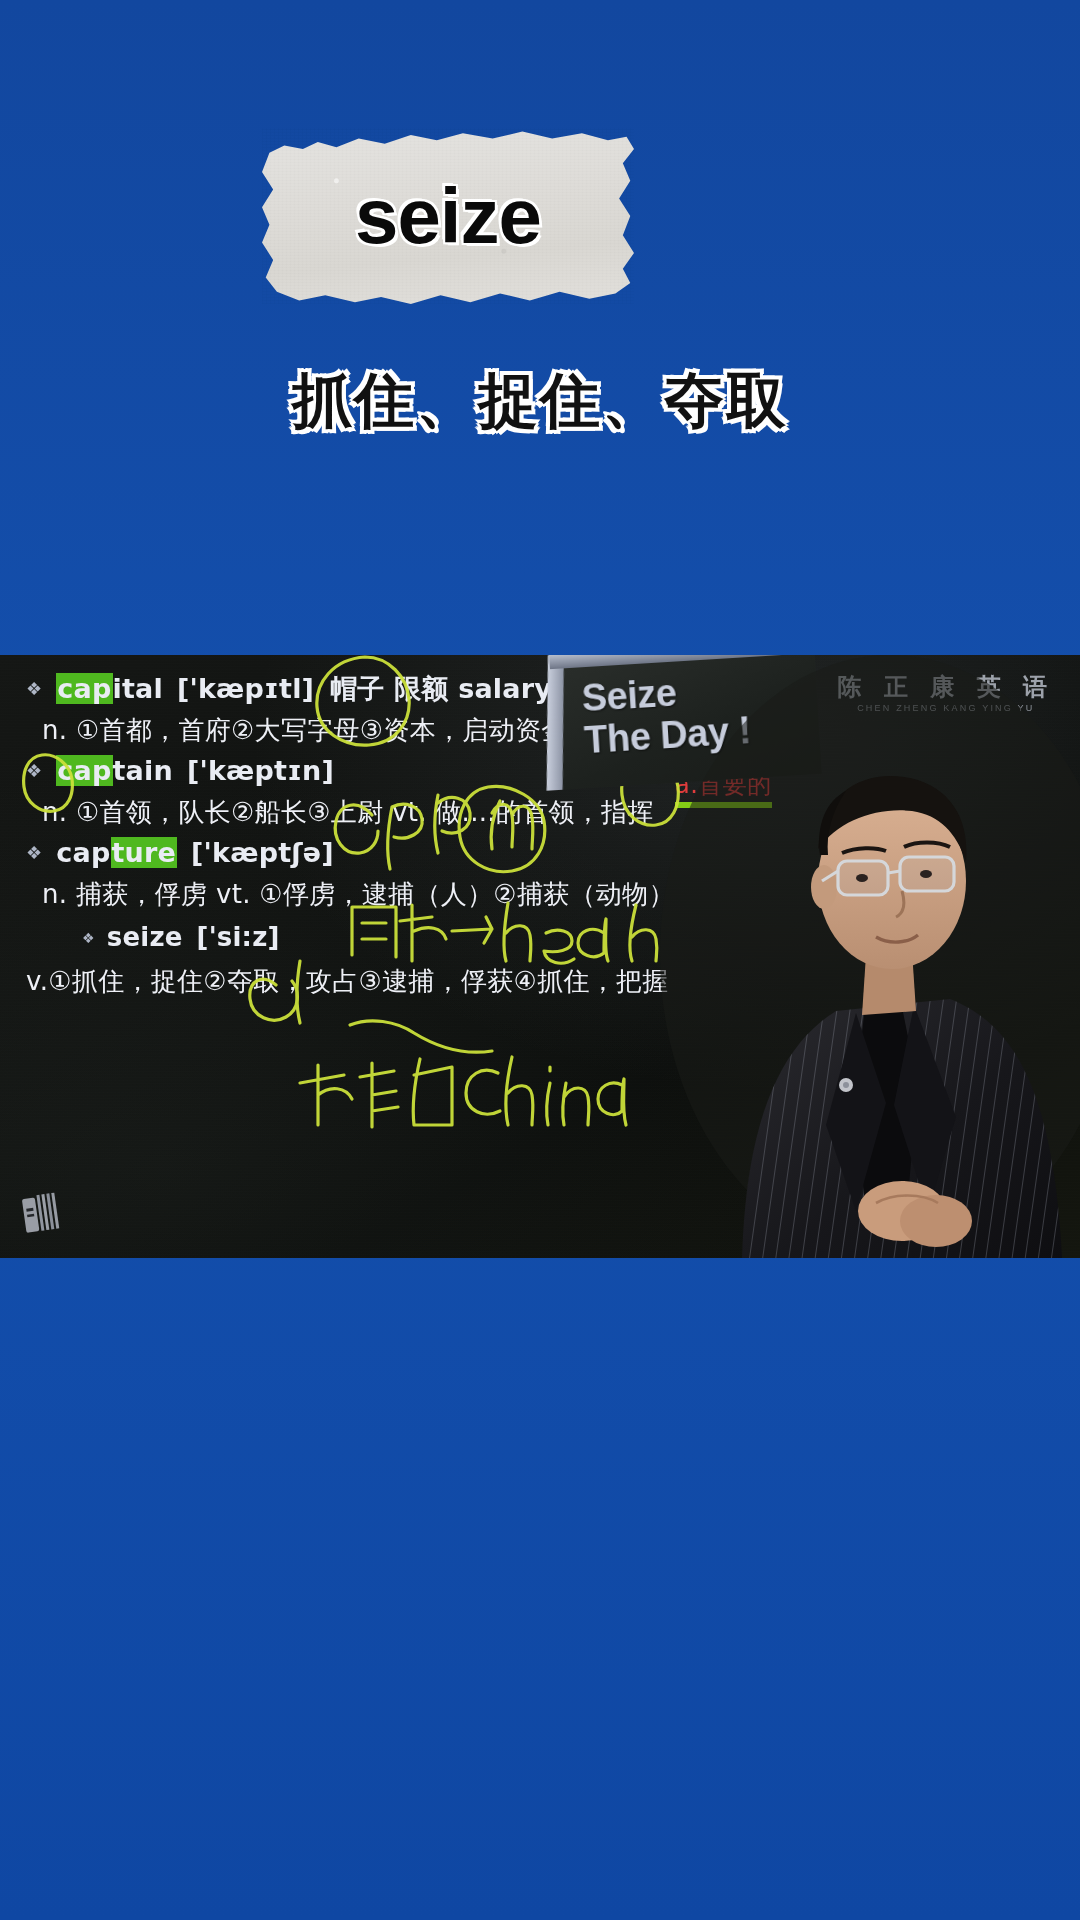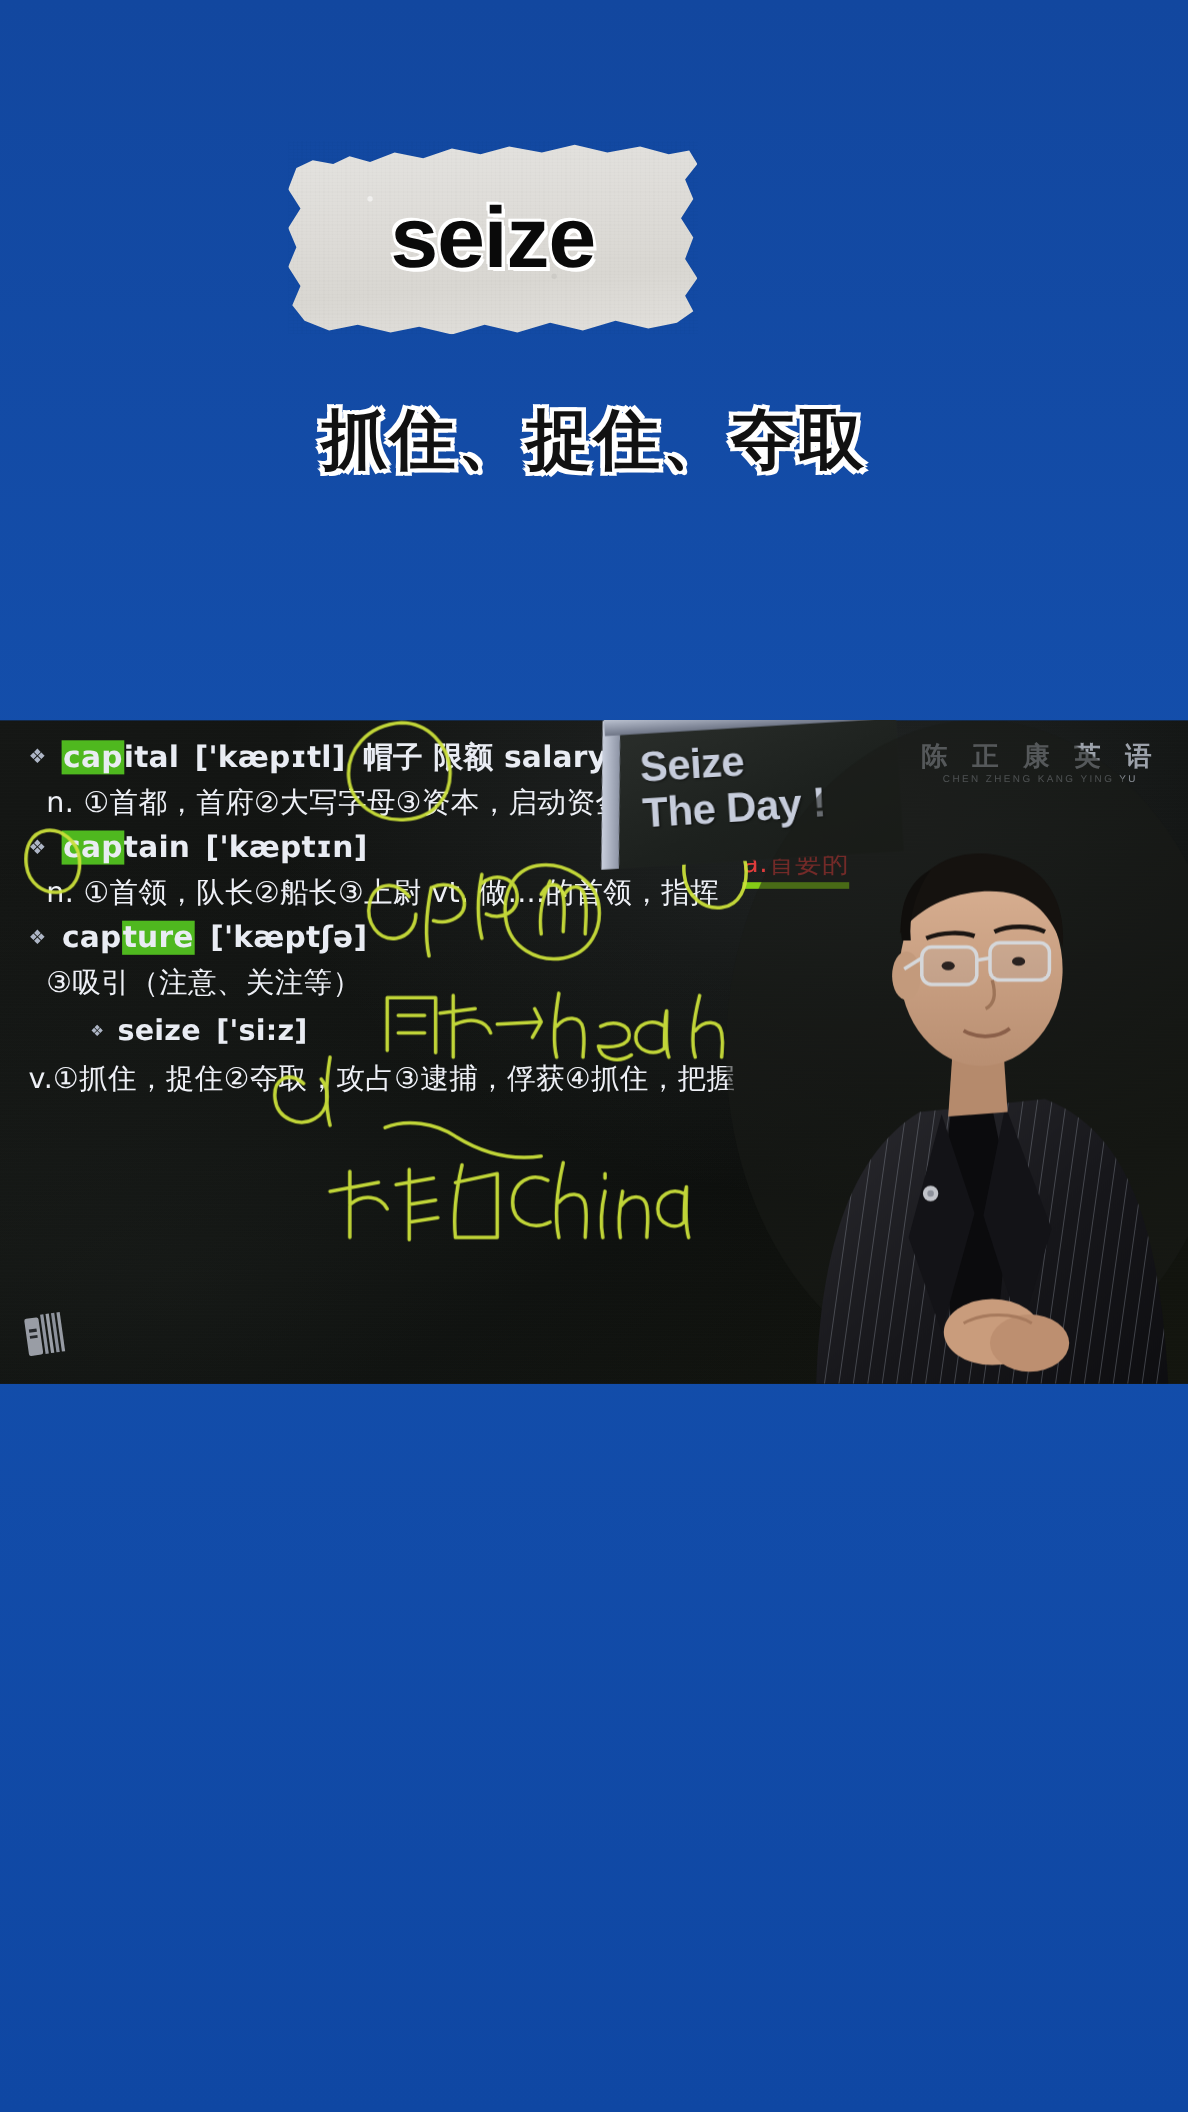--- a/index.html
+++ b/index.html
@@ -323,21 +323,21 @@
         </div>
         <div class="def-line">n. ①首领，队长②船长③上尉 vt. 做....的首领，指挥</div>
       </div>
 
       <div class="entry">
         <div class="head-line">
           <span class="bullet">❖</span>
           <span>cap<span class="hl">ture</span></span>
           <span class="ipa">['kæptʃə]</span>
         </div>
-        <div class="def-line">③吸引（注意、关注等）</div>
+        <div class="def-line">n. 捕获，俘虏 vt. ①俘虏，逮捕（人）②捕获（动物）</div>
       </div>
 
       <div class="entry seize-row">
         <div class="head-line">
           <span class="bullet-sm">❖</span>
           <span>seize</span>
           <span class="ipa">['si:z]</span>
         </div>
       </div>
       <div class="def-line" style="padding-left:0">v.①抓住，捉住②夺取，攻占③逮捕，俘获④抓住，把握</div>

